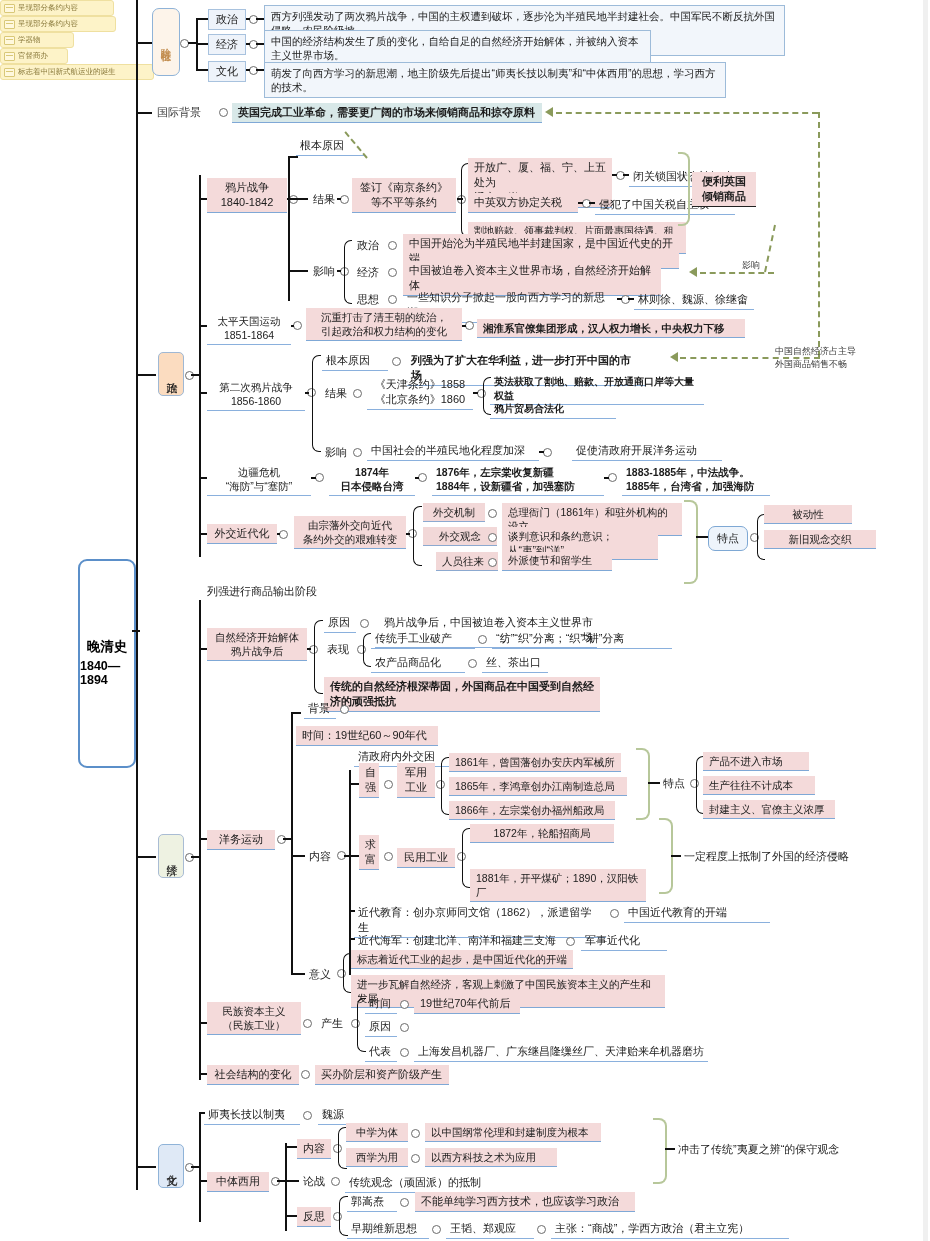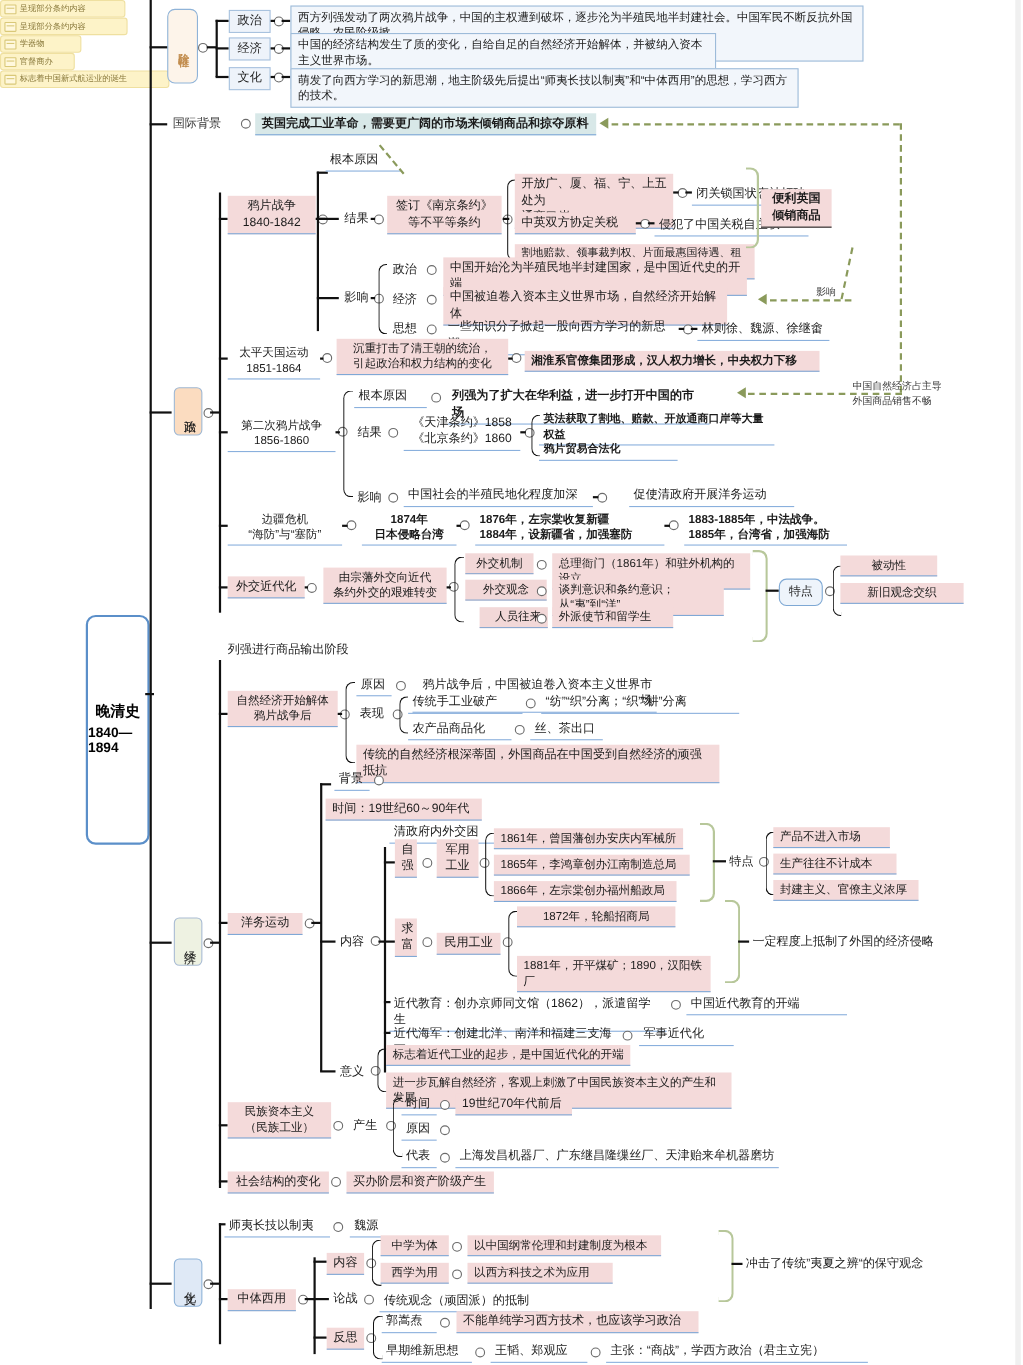--- a/index.html
+++ b/index.html
@@ -272,23 +272,23 @@
   <div class="hl" style="left:406px;top:533px;width:4px;"></div>
 
   <div class="nd pink2" style="left:423px;top:503px;width:62px;text-align:center;font-size:10.5px;">外交机制</div>
   <div class="ring" style="left:488px;top:509px;"></div>
   <div class="nd pink" style="left:502px;top:503px;width:180px;font-size:10.5px;">总理衙门（1861年）和驻外机构的设立</div>
 
   <div class="nd pink2" style="left:423px;top:527px;width:74px;text-align:center;font-size:10.5px;">外交观念</div>
   <div class="ring" style="left:488px;top:533px;"></div>
   <div class="nd pink" style="left:502px;top:527px;width:156px;font-size:10.5px;">谈判意识和条约意识；从“夷”到“洋”</div>
 
-  <div class="nd pink2" style="left:436px;top:552px;width:62px;text-align:right;font-size:10.5px;">人员往来</div>
+  <div class="nd pink2" style="left:436px;top:552px;width:62px;text-align:left;font-size:10.5px;">人员往来</div>
   <div class="ring" style="left:488px;top:558px;"></div>
-  <div class="nd pink" style="left:502px;top:552px;width:110px;font-size:10.5px;">外派使节和留学生</div>
+  <div class="nd pink" style="left:502px;top:552px;width:110px;font-size:10.5px;font-family:Liberation Serif, serif;">外派使节和留学生</div>
 
   <div class="gbr-r" style="left:684px;top:500px;width:12px;height:80px;"></div>
   <div class="hl" style="left:696px;top:536px;width:12px;"></div>
   <div class="cat-p nd" style="left:708px;top:526px;width:40px;text-align:center;font-size:11px;">特点</div>
   <div class="ring" style="left:750px;top:533px;"></div>
   <div class="kbr" style="left:757px;top:514px;width:7px;height:44px;"></div>
   <div class="nd pink" style="left:764px;top:505px;width:88px;text-align:center;font-size:10.5px;">被动性</div>
   <div class="nd pink" style="left:764px;top:530px;width:112px;text-align:center;font-size:10.5px;">新旧观念交织</div>
 
   <div class="hl" style="left:136px;top:856px;width:20px;"></div>
@@ -313,21 +313,21 @@
   <div class="nd plain" style="left:324px;top:641px;width:28px;font-size:11px;">表现</div>
   <div class="ring" style="left:357px;top:645px;"></div>
   <div class="kbr" style="left:363px;top:633px;width:7px;height:32px;"></div>
   <div class="nd ul" style="left:371px;top:629px;width:104px;font-size:11px;">传统手工业破产</div>
   <div class="ring" style="left:478px;top:635px;"></div>
   <div class="nd ul" style="left:492px;top:629px;width:180px;font-size:11px;">“纺”“织”分离；“织”“耕”分离</div>
   <div class="nd ul" style="left:371px;top:653px;width:94px;font-size:11px;">农产品商品化</div>
   <div class="ring" style="left:468px;top:659px;"></div>
   <div class="nd ul" style="left:482px;top:653px;width:66px;font-size:11px;">丝、茶出口</div>
 
-  <div class="nd pink" style="left:324px;top:677px;width:330px;font-size:11px;">传统的自然经济根深蒂固，外国商品在中国受到自然经济的顽强抵抗</div>
+  <div class="nd pink" style="left:324px;top:677px;width:276px;font-size:11px;font-weight:bold;">传统的自然经济根深蒂固，外国商品在中国受到自然经济的顽强抵抗</div>
 
   <div class="hl" style="left:199px;top:838px;width:8px;"></div>
   <div class="nd pink" style="left:207px;top:830px;width:68px;text-align:center;font-size:11px;">洋务运动</div>
   <div class="note" style="left:207px;top:851px;width:64px;">
     <span class="ni"></span>
     <span>学器物</span>
   </div>
   <div class="ring" style="left:277px;top:835px;"></div>
   <div class="vl" style="left:291px;top:712px;height:262px;"></div>
   <div class="hl" style="left:283px;top:838px;width:9px;"></div>

